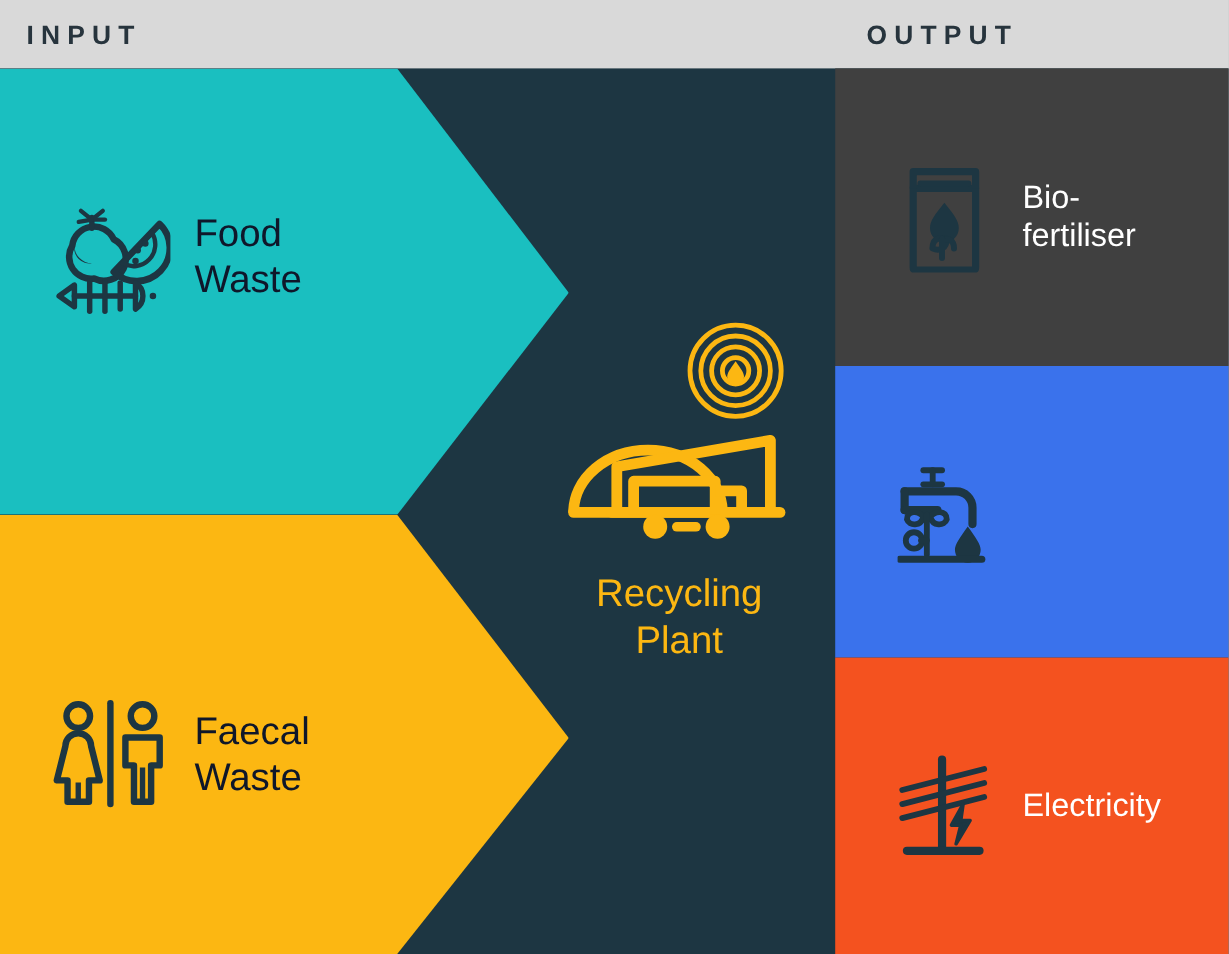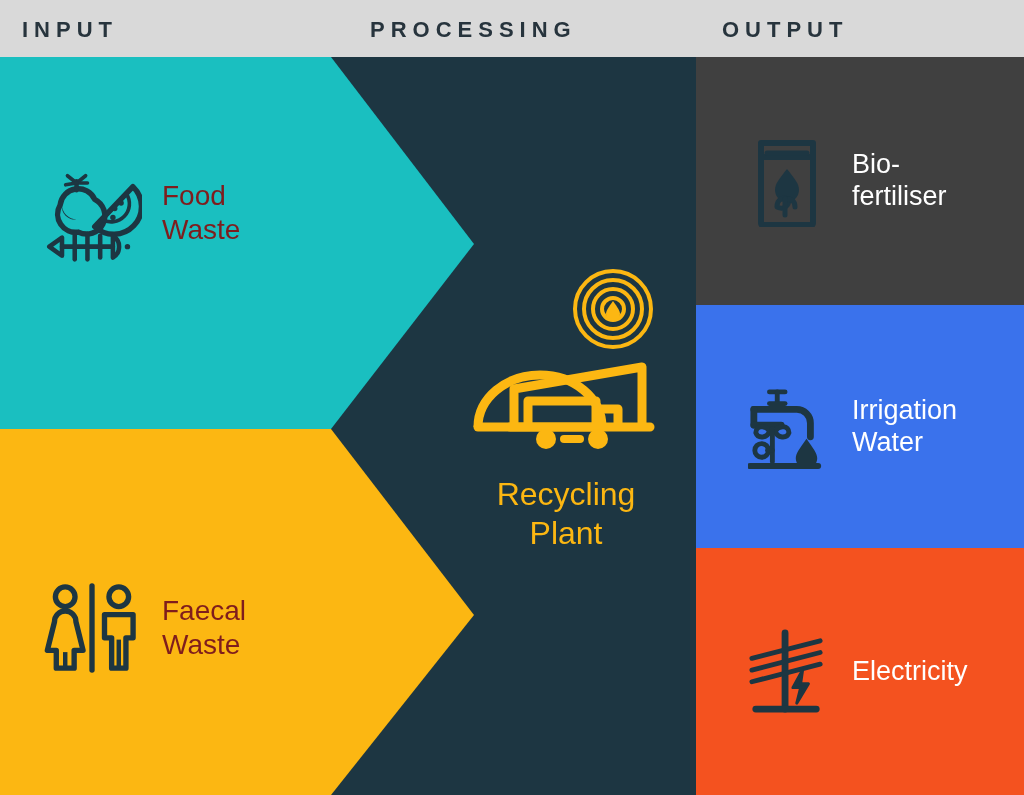--- a/index.html
+++ b/index.html
@@ -40,39 +40,38 @@
 
   
   .arrow{position:absolute;}
   #arrow-food{left:0;top:0;width:474px;height:372px;background:#1abfc0;
     clip-path:polygon(0 0, 331px 0, 474px 187px, 331px 372px, 0 372px);}
   #arrow-faecal{left:0;top:372px;width:474px;height:366px;background:#fcb712;
     clip-path:polygon(0 0, 331px 0, 474px 186px, 331px 366px, 0 366px);}
 
   .in-row{position:absolute;left:0;top:0;height:100%;display:flex;align-items:center;}
   .in-icon{flex:0 0 auto;margin-left:42px;width:100px;height:100px;display:flex;align-items:center;justify-content:center;}
-  .in-text{margin-left:20px;color:#7f1d1d;font-size:28px;line-height:1.2;max-width:130px;}
+  .in-text{margin-left:20px;color:#0f172a;font-size:32px;line-height:1.2;max-width:130px;}
   #food-row{top:-30px;}
   #faecal-row{top:16px;}
 
   
   #plant-block{position:absolute;left:448px;top:210px;width:236px;text-align:center;}
   #plant-icon{width:200px;height:200px;margin:0 auto;}
   #plant-label{margin-top:8px;color:#fcb712;font-size:32px;line-height:1.22;}
 
   svg{display:block;}
 </style>
 </head>
 <body>
 
 <div id="stage">
 
   <div class="header">
     <div class="hdr-label" id="hdr-input">INPUT</div>
-    <div class="hdr-label" id="hdr-processing">PROCESSING</div>
     <div class="hdr-label" id="hdr-output">OUTPUT</div>
   </div>
 
   <div class="board">
 
     <div class="out-col" id="out-bio">
       <div class="out-row">
         <div class="out-icon">
           <svg viewBox="0 0 72 92" width="72" height="92">
             <path d="M10 22 L10 88 Q10 90 12 90 L60 90 Q62 90 62 88 L62 22 Z" fill="none" stroke="#1d3642" stroke-width="6" stroke-linejoin="round"></path>
@@ -103,24 +102,20 @@
             <line x1="6" y1="44" x2="34" y2="44" stroke="#1d3642" stroke-width="7" stroke-linecap="round"></line>
             <path d="M8 52 C8 44 18 44 22 50 C20 58 10 58 8 52 Z" fill="none" stroke="#1d3642" stroke-width="5" stroke-linejoin="round"></path>
             <path d="M42 52 C42 44 32 44 28 50 C30 58 40 58 42 52 Z" fill="none" stroke="#1d3642" stroke-width="5" stroke-linejoin="round"></path>
             <circle cx="14" cy="70" r="7" fill="none" stroke="#1d3642" stroke-width="5"></circle>
             <line x1="25" y1="48" x2="25" y2="82" stroke="#1d3642" stroke-width="5" stroke-linecap="round"></line>
             <path d="M25 70 L20 70" fill="none" stroke="#1d3642" stroke-width="5" stroke-linecap="round"></path>
             <path d="M60 58 C53 68 49 73 49 78 a11 11 0 0 0 22 0 c0-5-4-10-11-20 Z" fill="#1d3642"></path>
             <line x1="2" y1="86" x2="72" y2="86" stroke="#1d3642" stroke-width="6" stroke-linecap="round"></line>
           </svg>
         </div>
-        <div class="out-text">
-          <span>Irrigation</span><br>
-          <span>Water</span>
-        </div>
       </div>
     </div>
 
     <div class="out-col" id="out-electricity">
       <div class="out-row">
         <div class="out-icon">
           <svg viewBox="0 0 80 92" width="80" height="92">
             <line x1="38" y1="6" x2="38" y2="84" stroke="#1d3642" stroke-width="7" stroke-linecap="round"></line>
             <line x1="4" y1="32" x2="74" y2="14" stroke="#1d3642" stroke-width="5" stroke-linecap="round"></line>
             <line x1="4" y1="44" x2="74" y2="26" stroke="#1d3642" stroke-width="5" stroke-linecap="round"></line>

